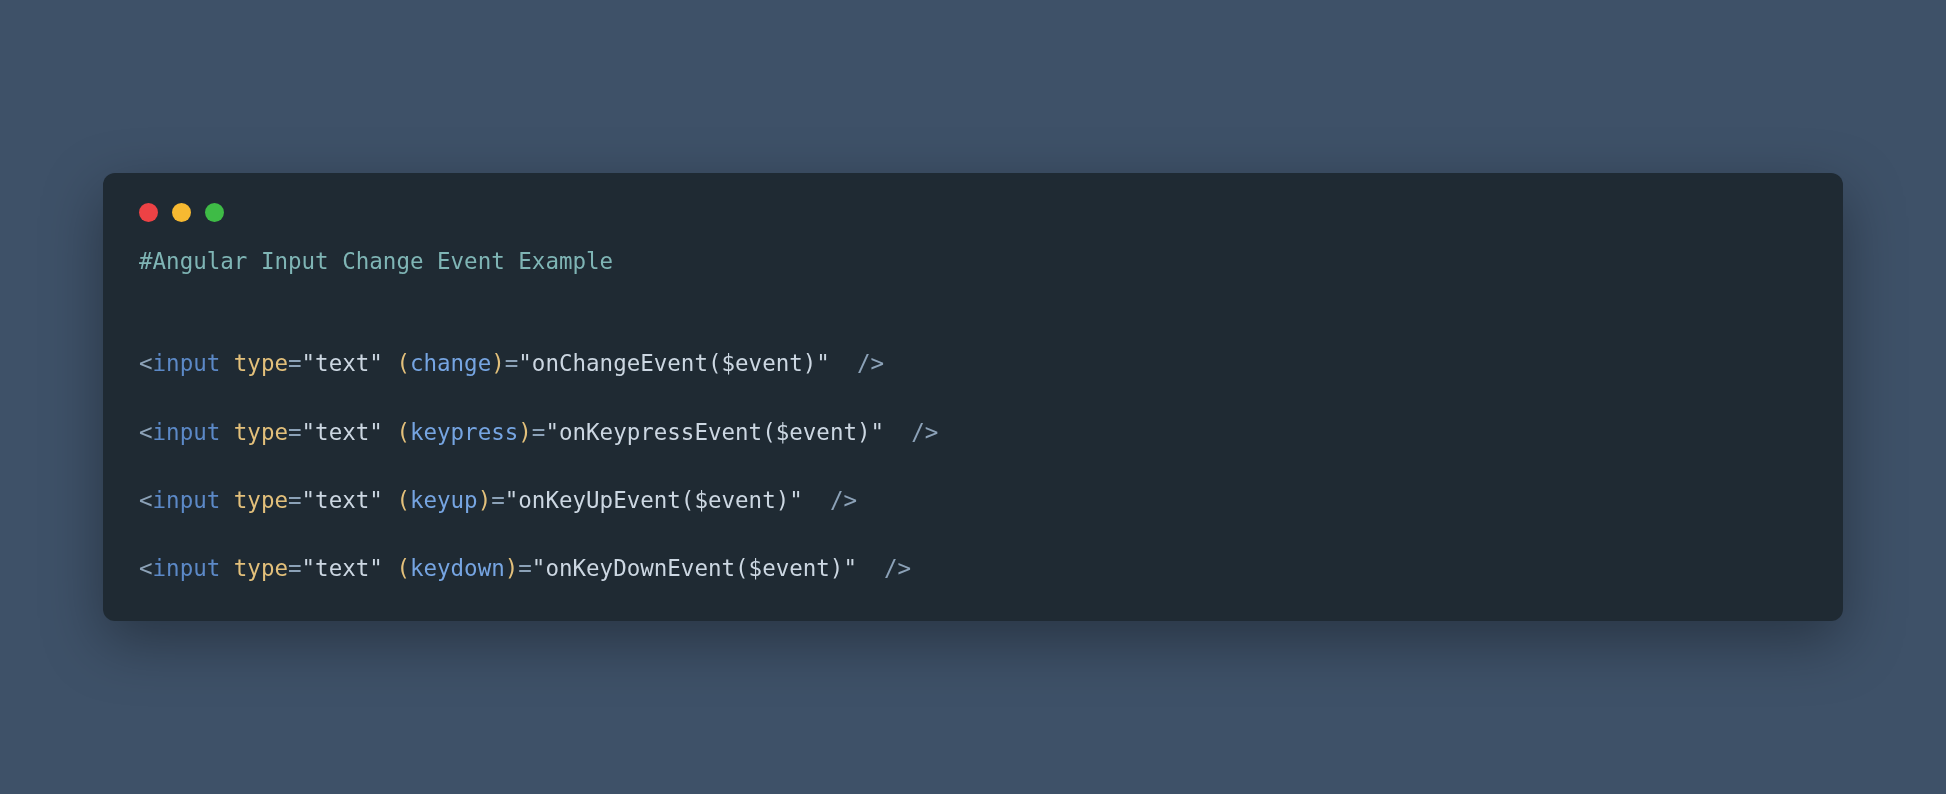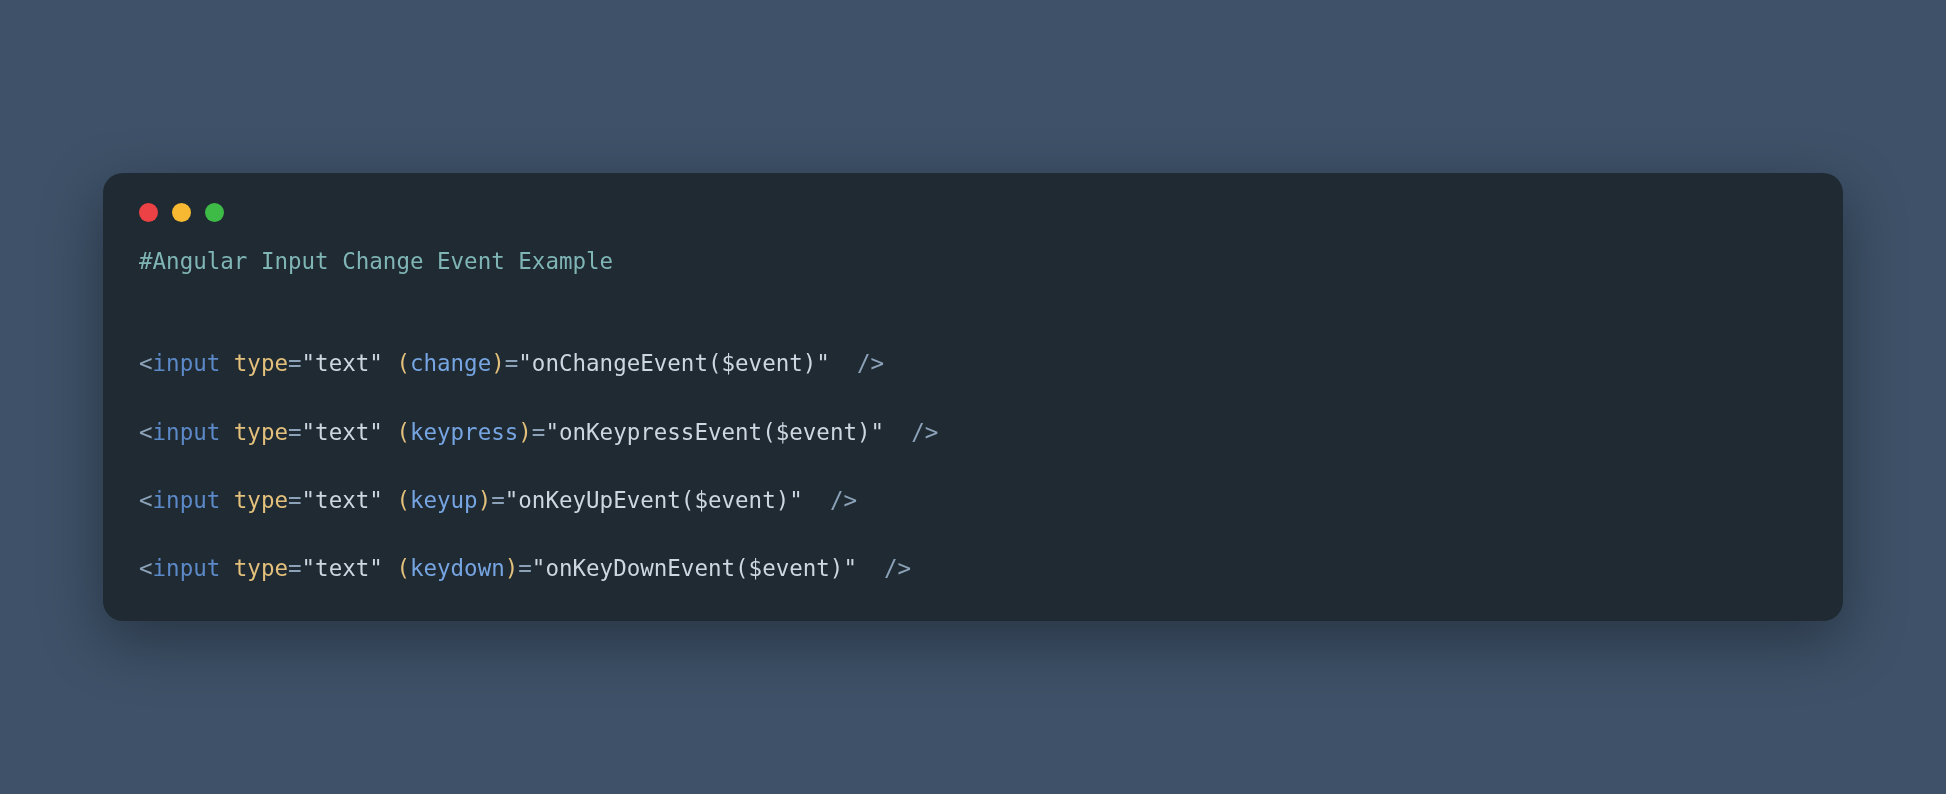--- a/index.html
+++ b/index.html
@@ -8,21 +8,21 @@
     width: 1946px;
     height: 794px;
     display: flex;
     align-items: center;
     justify-content: center;
     font-family: 'SF Mono', 'Menlo', 'Monaco', 'Consolas', monospace;
   }
   .window {
     background: #1f2a33;
     width: 1740px;
-    border-radius: 20px;
+    border-radius: 12px;
     padding: 24px 36px 36px 36px;
     box-shadow: 0 20px 60px rgba(0,0,0,0.35);
   }
   .traffic-lights {
     display: flex;
     gap: 14px;
     padding: 6px 0 22px 0;
   }
   .dot {
     width: 19px;

